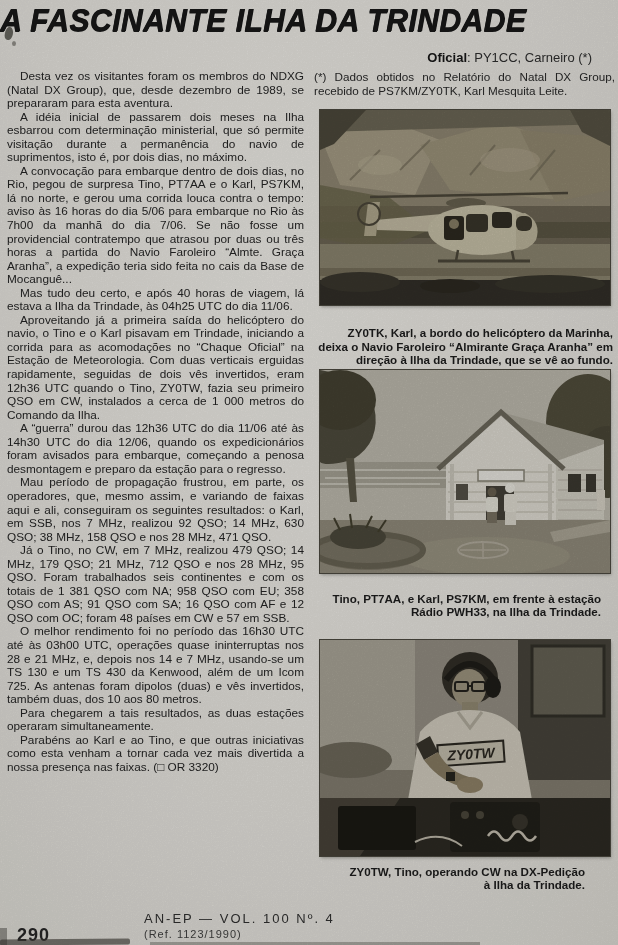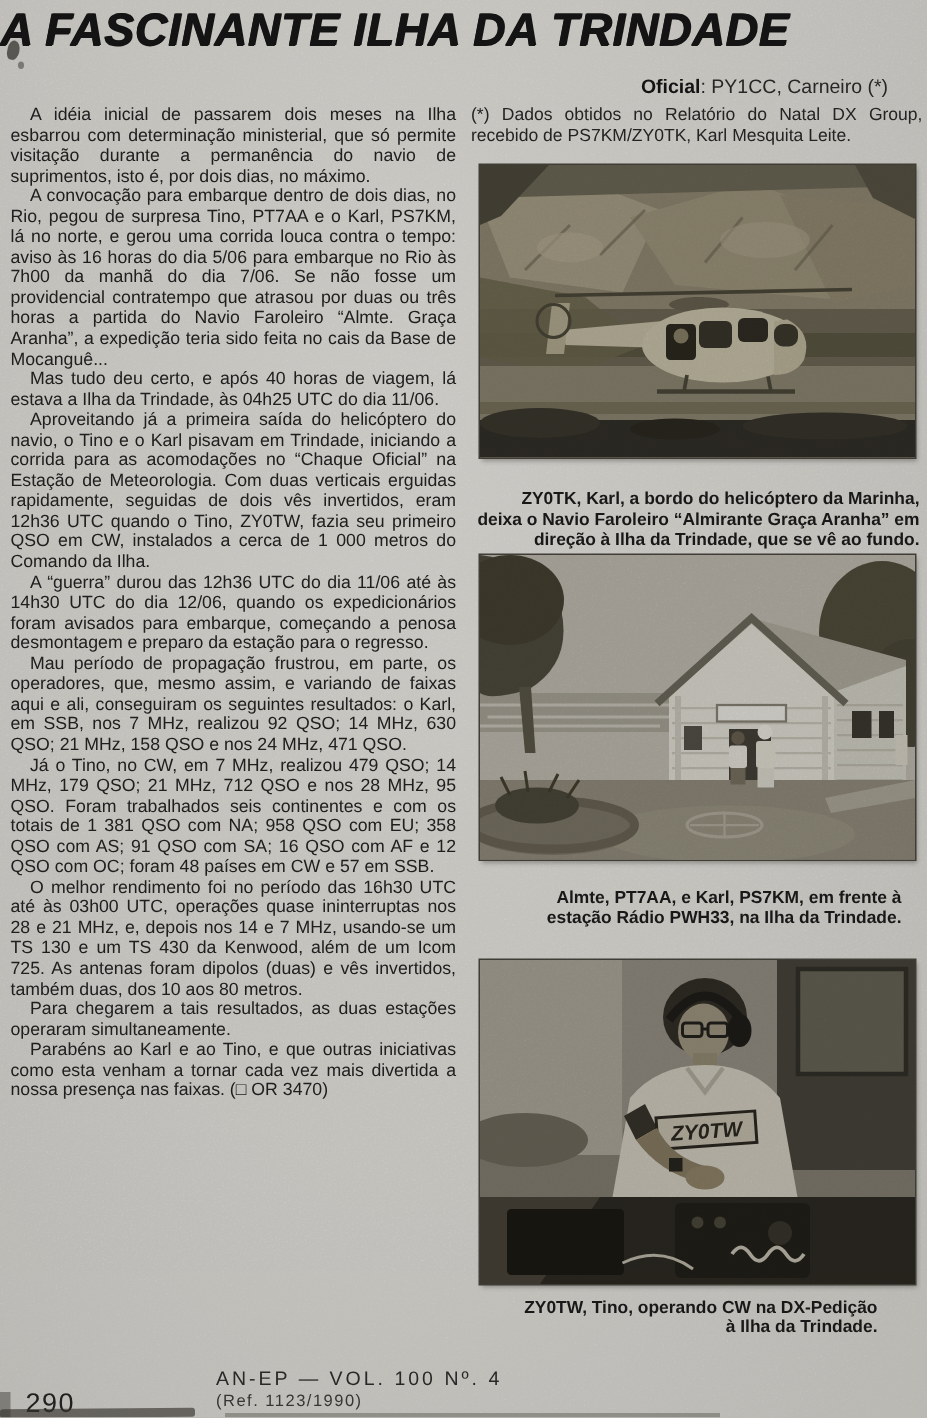--- a/index.html
+++ b/index.html
@@ -40,21 +40,21 @@
   }
   .cap1{margin-top:21px;padding:0 2px;}
   .cap2{margin-top:19px;padding:0 14px;}
   .cap3{margin-top:9px;padding:0 30px;}
   .footer-center{
     position:absolute;left:144px;top:911px;width:300px;color:#2c2c2c;
   }
   .footer-line1{font-size:13px;letter-spacing:2px;white-space:nowrap;}
   .footer-line2{font-size:11px;letter-spacing:1px;margin-top:2px;color:#3a3a3a;}
   .page-number{
-    position:absolute;left:17px;top:925px;font-size:18px;font-weight:normal;color:#232323;letter-spacing:1px;
+    position:absolute;left:17px;top:925px;font-size:18px;font-weight:bold;color:#232323;letter-spacing:1px;
   }
   .corner-number{
     position:absolute;right:7px;top:984px;font-size:12px;color:rgba(70,70,65,.5);
   }
   .artifact{position:absolute;background:#3a3832;pointer-events:none;}
   .blob1{left:5px;top:27px;width:8px;height:13px;border-radius:50% 60% 55% 45%;opacity:.75;transform:rotate(12deg);}
   .blob2{left:12px;top:41px;width:4px;height:5px;border-radius:50%;opacity:.5;}
   .edge-bl{left:0;top:939px;width:130px;height:6px;opacity:.65;transform:rotate(-.4deg);border-radius:2px;}
   .edge-bl2{left:0;top:928px;width:7px;height:17px;opacity:.45;}
   .edge-b3{left:150px;top:942px;width:330px;height:3px;opacity:.35;}
@@ -63,30 +63,31 @@
 </head>
 <body>
 
 <div class="page">
 
   <h1 class="title">A FASCINANTE ILHA DA TRINDADE</h1>
 
   <div class="byline"><b>Oficial</b><span>: PY1CC, Carneiro (*)</span></div>
 
   <div class="col-left">
+    <p>Desta vez os visitantes foram os membros do NDXG (Natal DX Group), que, desde dezembro de 1989, se prepararam para esta aventura.</p>
     <p>A idéia inicial de passarem dois meses na Ilha esbarrou com determinação ministerial, que só permite visitação durante a permanência do navio de suprimentos, isto é, por dois dias, no máximo.</p>
     <p>A convocação para embarque dentro de dois dias, no Rio, pegou de surpresa Tino, PT7AA e o Karl, PS7KM, lá no norte, e gerou uma corrida louca contra o tempo: aviso às 16 horas do dia 5/06 para embarque no Rio às 7h00 da manhã do dia 7/06. Se não fosse um providencial contratempo que atrasou por duas ou três horas a partida do Navio Faroleiro “Almte. Graça Aranha”, a expedição teria sido feita no cais da Base de Mocanguê...</p>
     <p>Mas tudo deu certo, e após 40 horas de viagem, lá estava a Ilha da Trindade, às 04h25 UTC do dia 11/06.</p>
     <p>Aproveitando já a primeira saída do helicóptero do navio, o Tino e o Karl pisavam em Trindade, iniciando a corrida para as acomodações no “Chaque Oficial” na Estação de Meteorologia. Com duas verticais erguidas rapidamente, seguidas de dois vês invertidos, eram 12h36 UTC quando o Tino, ZY0TW, fazia seu primeiro QSO em CW, instalados a cerca de 1 000 metros do Comando da Ilha.</p>
     <p>A “guerra” durou das 12h36 UTC do dia 11/06 até às 14h30 UTC do dia 12/06, quando os expedicionários foram avisados para embarque, começando a penosa desmontagem e preparo da estação para o regresso.</p>
-    <p>Mau período de propagação frustrou, em parte, os operadores, que, mesmo assim, e variando de faixas aqui e ali, conseguiram os seguintes resultados: o Karl, em SSB, nos 7 MHz, realizou 92 QSO; 14 MHz, 630 QSO; 21 MHz, 158 QSO e nos 24 MHz, 471 QSO.</p>
+    <p>Mau período de propagação frustrou, em parte, os operadores, que, mesmo assim, e variando de faixas aqui e ali, conseguiram os seguintes resultados: o Karl, em SSB, nos 7 MHz, realizou 92 QSO; 14 MHz, 630 QSO; 38 MHz, 158 QSO e nos 28 MHz, 471 QSO.</p>
     <p>Já o Tino, no CW, em 7 MHz, realizou 479 QSO; 14 MHz, 179 QSO; 21 MHz, 712 QSO e nos 28 MHz, 95 QSO. Foram trabalhados seis continentes e com os totais de 1 381 QSO com NA; 958 QSO com EU; 358 QSO com AS; 91 QSO com SA; 16 QSO com AF e 12 QSO com OC; foram 48 países em CW e 57 em SSB.</p>
     <p>O melhor rendimento foi no período das 16h30 UTC até às 03h00 UTC, operações quase ininterruptas nos 28 e 21 MHz, e, depois nos 14 e 7 MHz, usando-se um TS 130 e um TS 430 da Kenwood, além de um Icom 725. As antenas foram dipolos (duas) e vês invertidos, também duas, dos 10 aos 80 metros.</p>
     <p>Para chegarem a tais resultados, as duas estações operaram simultaneamente.</p>
-    <p>Parabéns ao Karl e ao Tino, e que outras iniciativas como esta venham a tornar cada vez mais divertida a nossa presença nas faixas. (□ OR 3470)</p>
+    <p>Parabéns ao Karl e ao Tino, e que outras iniciativas como esta venham a tornar cada vez mais divertida a nossa presença nas faixas. (□ OR 3320)</p>
   </div>
 
   <div class="col-right">
 
     <p class="footnote">(*) Dados obtidos no Relatório do Natal DX Group, recebido de PS7KM/ZY0TK, Karl Mesquita Leite.</p>
 
     <figure>
       <svg class="photo ph1" width="290" height="195" viewBox="0 0 290 195" xmlns="http://www.w3.org/2000/svg">
         <defs>
           <filter id="g1">
@@ -174,21 +175,21 @@
         <path d="M20,160 L14,148 M32,158 L30,144 M46,158 L52,146 M58,162 L66,150" stroke="#44412f" stroke-width="2"></path>
         <circle cx="172" cy="122" r="4.5" fill="#6b6353"></circle>
         <rect x="166" y="127" width="12" height="15" rx="2" fill="#eae7dd"></rect>
         <rect x="167" y="142" width="10" height="11" fill="#7b7464"></rect>
         <circle cx="190" cy="118" r="5" fill="#efede4"></circle>
         <rect x="184" y="124" width="13" height="18" rx="2" fill="#e6e3d8"></rect>
         <rect x="185" y="142" width="11" height="13" fill="#e0ddd2"></rect>
         <rect x="277" y="120" width="8" height="20" fill="#ddd9cc"></rect>
         <rect width="290" height="203" filter="url(#g2)" opacity="0.12"></rect>
       </svg>
-      <figcaption class="cap2">Almte, PT7AA, e Karl, PS7KM, em frente à estação Rádio PWH33, na Ilha da Trindade.</figcaption>
+      <figcaption class="cap2">Tino, PT7AA, e Karl, PS7KM, em frente à estação Rádio PWH33, na Ilha da Trindade.</figcaption>
     </figure>
 
     <figure>
       <svg class="photo ph3" width="290" height="216" viewBox="0 0 290 216" xmlns="http://www.w3.org/2000/svg">
         <defs>
           <filter id="g3">
               <feTurbulence type="fractalNoise" baseFrequency="0.7" numOctaves="2" stitchTiles="stitch"></feTurbulence>
               <feColorMatrix type="matrix" values="0 0 0 0 0  0 0 0 0 0  0 0 0 0 0  0.9 0.9 0.9 0 0"></feColorMatrix>
             </filter>
         </defs>

